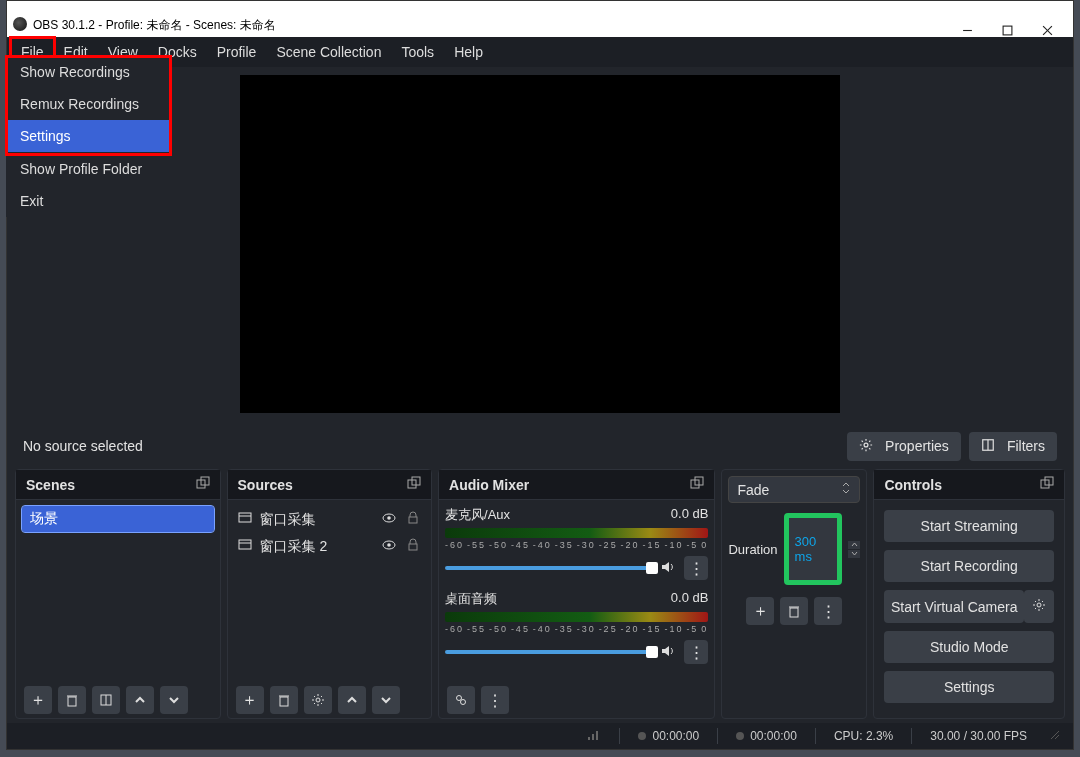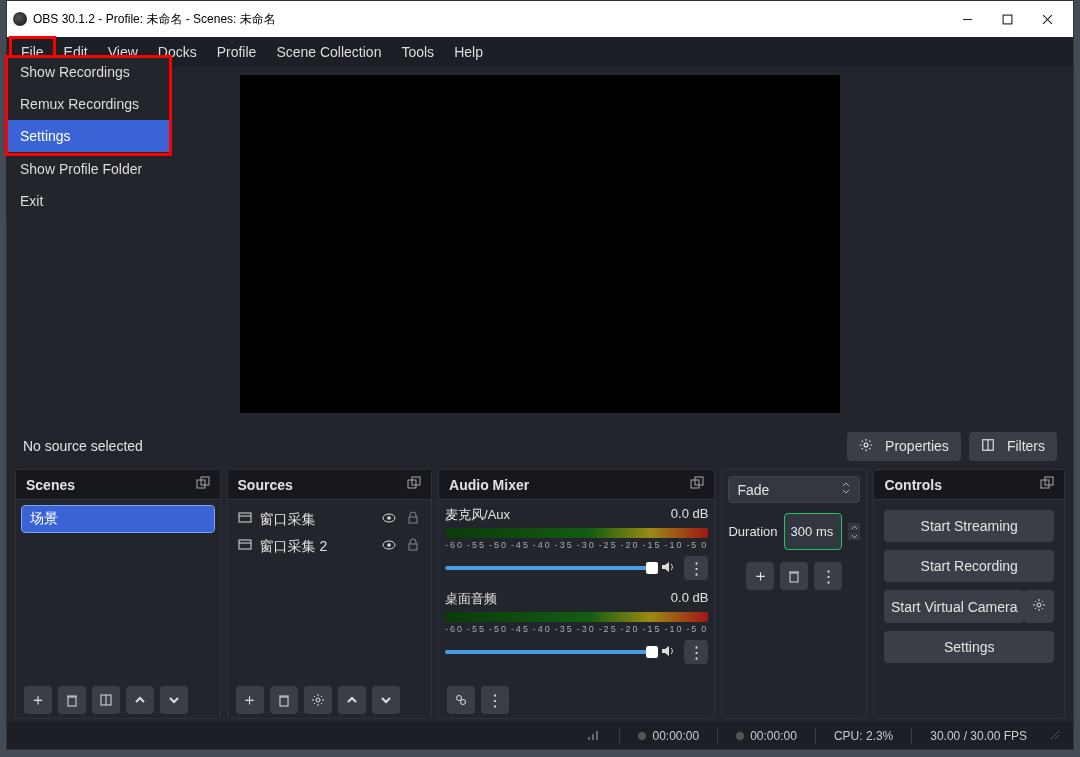--- a/index.html
+++ b/index.html
@@ -1,20 +1,20 @@
 <!DOCTYPE html>
 <html><head>
 <meta charset="utf-8">
 <style>
   * { box-sizing: border-box; margin: 0; padding: 0; font-family: "Segoe UI", Arial, sans-serif; }
   body { width: 1080px; height: 757px; background: #454b55; color: #e2e2e2; overflow: hidden; position: relative; }
   .app { position: absolute; left: 6px; top: 0; width: 1068px; height: 750px; background: #22252b; display: flex; flex-direction: column; border: 1px solid #333; }
 
   
-  .titlebar { height: 36px; background: #fff; color: #000; display: flex; align-items: center; padding: 0 6px; font-size: 12px; }
+  .titlebar { height: 36px; background: #fff; color: #000; display: flex; padding: 16px 6px; font-size: 12px; }
   .titlebar .obs-icon { width: 14px; height: 14px; border-radius: 50%; background: radial-gradient(circle at 40% 40%, #555, #111); margin-right: 6px; }
   .titlebar .spacer { flex: 1; }
   .titlebar .winbtn { width: 40px; height: 26px; display: flex; align-items: center; justify-content: center; font-size: 13px; color: #222; }
   .titlebar .winbtn svg { width: 11px; height: 11px; }
 
   
   .menubar { height: 30px; background: #1c1f25; display: flex; align-items: center; padding: 0 4px; font-size: 14px; position: relative; }
   .menubar .menu-item { padding: 6px 10px; color: #ddd; }
   .menu-item.file { outline: 3px solid #ff0000; outline-offset: -1px; }
 
@@ -59,21 +59,21 @@
   .mixer-ch .row1 { display: flex; justify-content: space-between; font-size: 13px; }
   .mixer-ch .meter { height: 10px; background: linear-gradient(to right, #0b3a0b 0%, #135c13 55%, #9a8a14 78%, #a01616 100%); border-radius: 2px; margin: 4px 0 2px; position: relative; }
   .mixer-ch .ticks { font-size: 9px; color: #aaa; letter-spacing: 2px; display:flex; justify-content:space-between; }
   .mixer-ch .slider { display: flex; align-items: center; gap: 8px; margin-top: 6px; }
   .mixer-ch .track { flex: 1; height: 4px; background: #4a9de0; border-radius: 2px; position: relative; }
   .mixer-ch .track::after { content:''; position:absolute; right:-6px; top:-4px; width:12px; height:12px; background:#fff; border-radius:2px;}
   .mixer-ch .dots { width: 24px; height: 24px; background:#3a3f47; border-radius:4px; display:flex; align-items:center; justify-content:center; font-size:16px;}
 
   .trans-select { background:#33373f; border:1px solid #444; color:#e2e2e2; padding:4px 8px; border-radius:4px; width:100%; font-size:14px; display:flex; justify-content:space-between; align-items:center;}
   .dur-row { display:flex; align-items:center; gap:6px; margin-top:10px; font-size:13px;}
-  .dur-box { background:#33373f; border:1px solid #22c55e; color:#e5e5e5; padding:10px 6px; border-radius:4px; width:60px; font-size:13px;}
+  .dur-box { background:#33373f; border:5px solid #22c55e; color:#0ea5e9; padding:16px 6px; border-radius:4px; width:60px; font-size:13px;}
   .spinner { display:flex; flex-direction:column; gap:1px;}
   .spinner div { width:12px; height:8px; background:#33373f; display:flex; align-items:center; justify-content:center;}
   .spinner svg { width:7px; height:5px;}
   .trans-btns { display:flex; gap:6px; margin-top:12px; justify-content:center;}
 
   .ctrl-btn { background:#3a3f47; border:none; color:#e2e2e2; padding:8px 4px; border-radius:4px; font-size:14px; text-align:center;}
   .ctrl-row { display:flex; gap:0;}
   .ctrls .dock-body { display:flex; flex-direction:column; gap:8px; padding:10px;}
 
   .statusbar { height:26px; background:#1c1f25; display:flex; align-items:center; justify-content:flex-end; gap:18px; padding:0 12px; font-size:12px; color:#ccc;}
@@ -380,20 +380,21 @@
         <button class="ctrl-btn">Start Recording</button>
         <div class="ctrl-row">
           <button class="ctrl-btn" style="flex:1">Start Virtual Camera</button>
           <button class="ctrl-btn" style="width:30px">
             <svg width="14" height="14" viewBox="0 0 14 14">
                 <circle cx="7" cy="7" r="2" fill="none" stroke="#ddd"></circle>
                 <path d="M7 1v2M7 11v2M1 7h2M11 7h2M3 3l1 1M10 10l1 1M11 3l-1 1M4 10l-1 1" stroke="#ddd"></path>
               </svg>
           </button>
         </div>
+        <button class="ctrl-btn">Studio Mode</button>
         <button class="ctrl-btn">Settings</button>
 
       </div>
     </div>
   </div>
 
   <div class="statusbar">
     <span class="bars"><svg viewBox="0 0 14 12">
           <rect x="1" y="8" width="2" height="3" fill="#666"></rect>
           <rect x="5" y="5" width="2" height="6" fill="#666"></rect>

